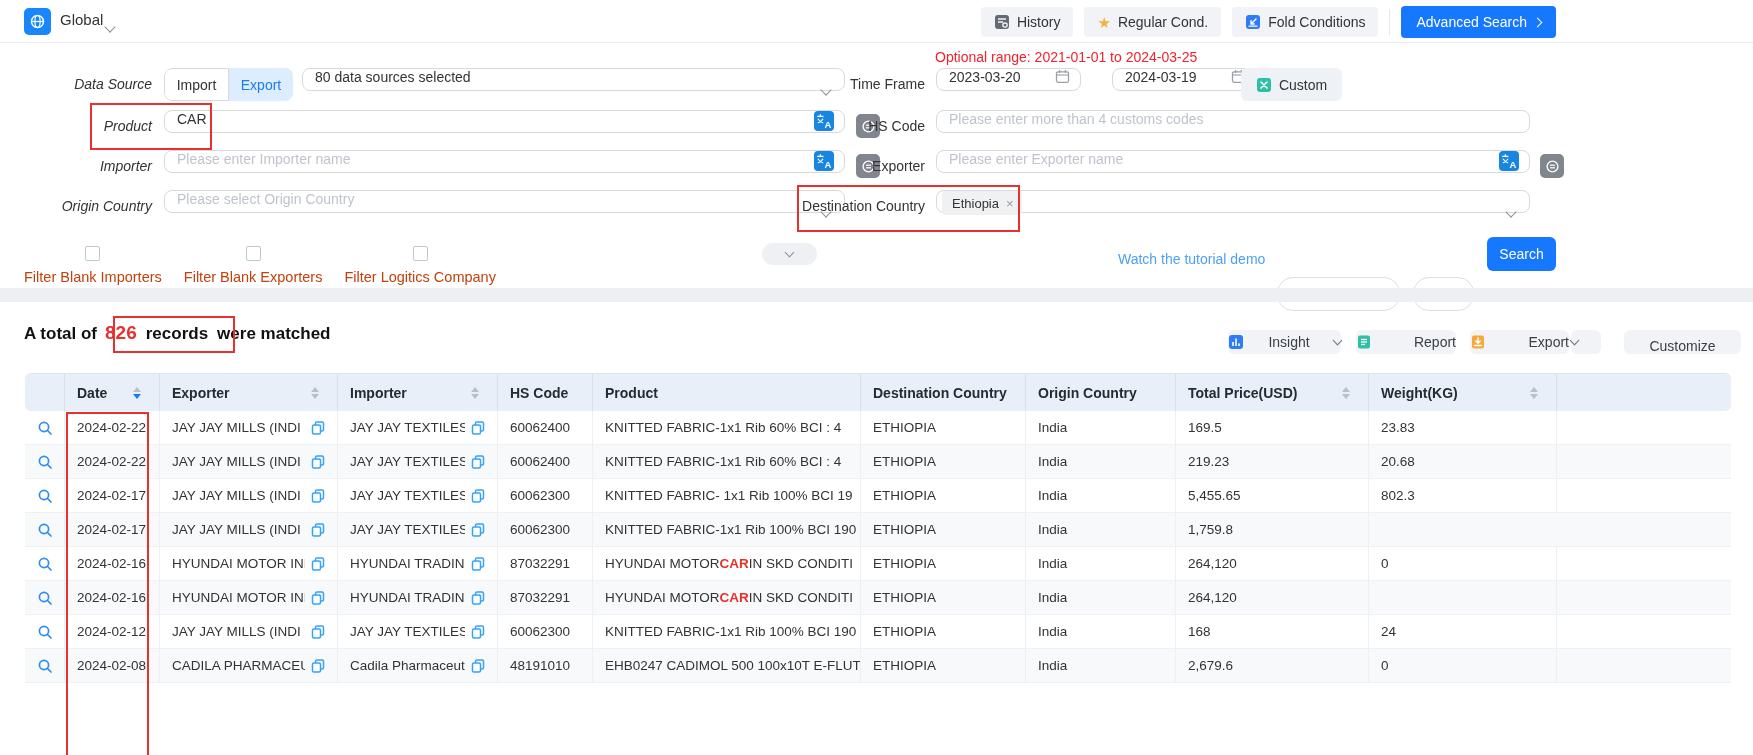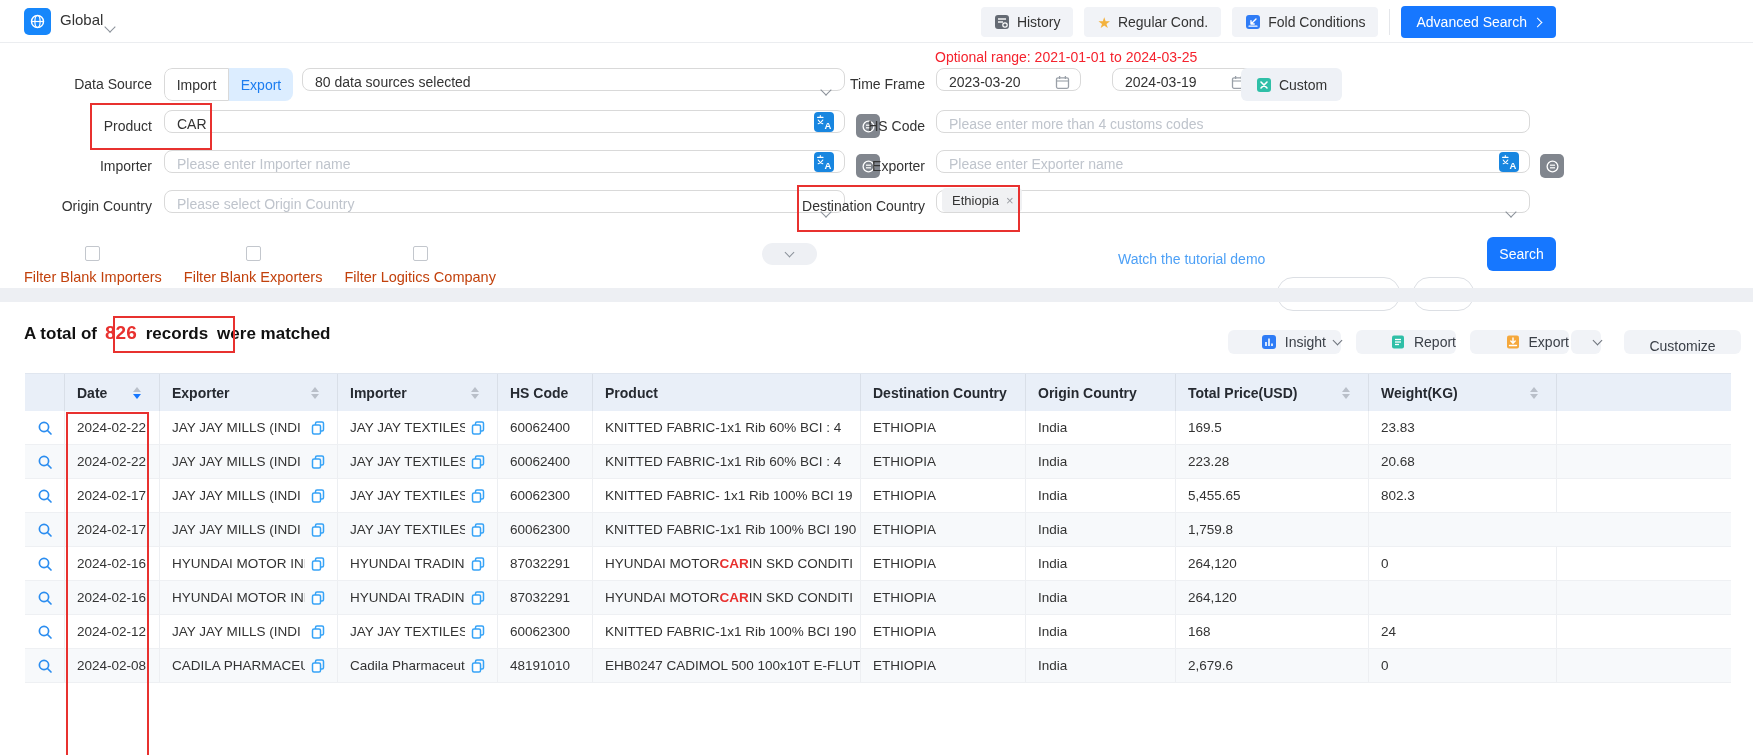--- a/index.html
+++ b/index.html
@@ -14,23 +14,23 @@
   .caret-down { display:inline-block; width:8px; height:8px; border-right:1.6px solid #8a9099; border-bottom:1.6px solid #8a9099; transform:rotate(45deg); }
   .tb-right { position:absolute; right:197px; top:6px; display:flex; align-items:center; gap:11px; }
   .tb-btn { height:30px; padding:0 13px; background:#f1f3f7; border-radius:4px; display:flex; align-items:center; gap:7px; font-size:14px; color:#333; cursor:pointer; }
   .tb-divider { width:1px; height:26px; background:#e4e6ea; }
   .tb-primary { height:30px; padding:16px 15px; background:#1677ff; border-radius:4px; display:flex; align-items:center; gap:7px; font-size:14px; color:#fff; cursor:pointer; }
   .chev-right { display:inline-block; width:7px; height:7px; border-right:1.8px solid #fff; border-top:1.8px solid #fff; transform:rotate(45deg); }
   .star { color:#f3b23e; font-size:15px; line-height:1; }
 
   
   .optional-range { position:absolute; left:935px; top:49px; font-size:14px; color:#f5222d; }
-  .f-label { position:absolute; width:152px; left:0; text-align:right; font-size:14px; color:#333; line-height:33px; }
+  .f-label { position:absolute; width:152px; left:0; text-align:right; font-size:14px; color:#333; line-height:33px;font-style:italic; }
   .f-label-r { position:absolute; width:180px; left:745px; text-align:right; font-size:14px; color:#333; line-height:33px; }
-  .inp { position:absolute; height:23px; border:1px solid #d9d9d9; border-radius:8px; background:#fff; display:flex; align-items:flex-end; padding:0 12px; font-size:14px; color:#333; }
+  .inp { position:absolute; height:23px; border:1px solid #d9d9d9; border-radius:8px; background:#fff; display:flex; align-items:flex-start; padding:0 12px; font-size:14px; color:#333; }
   .inp input { border:none; outline:none; flex:1; font:inherit; color:#333; background:transparent; min-width:0; }
   .inp input::placeholder { color:#bfc4cc; }
   .ph { color:#bfc4cc; }
   .sel-caret { position:absolute; right:14px; top:12px; }
   .toggle { position:absolute; left:164px; width:129px; height:33px; display:flex; border-radius:8px; overflow:hidden; }
   .tg-import { width:65px; background:#fff; border:1px solid #d9d9d9; border-radius:8px 0 0 8px; display:flex; align-items:center; justify-content:center; font-size:14px; color:#333; cursor:pointer; }
   .tg-export { width:64px; background:#dcedff; display:flex; align-items:center; justify-content:center; font-size:14px; color:#1c7df0; cursor:pointer; }
   .mini-btn { position:absolute; width:24px; height:24px; border-radius:5px; background:#81868e; display:flex; align-items:center; justify-content:center; cursor:pointer; }
   .custom-btn { position:absolute; left:1241px; width:101px; height:33px; background:#eef1f6; border-radius:6px; display:flex; align-items:center; justify-content:center; gap:7px; font-size:14px; color:#333; cursor:pointer; }
   .tag { display:flex; align-items:center; gap:7px; height:24px; padding:0 8px 0 10px; background:#f0f1f3; border-radius:4px; font-size:13px; color:#333; }
@@ -42,27 +42,27 @@
   .collapse-pill .caret-down { width:7px; height:7px; margin-top:-3px; }
   .link { position:absolute; left:1118px; top:251px; font-size:14px; color:#4da0f6; cursor:pointer; }
   .btn-plain { position:absolute; top:237px; height:34px; background:#fff; border:1px solid #dcdfe4; border-radius:16px; display:flex; align-items:center; justify-content:center; font-size:14px; color:#333; cursor:pointer;margin-top:40px; }
   .btn-search { position:absolute; left:1487px; top:237px; width:69px; height:34px; background:#1677ff; border:none; border-radius:6px; display:flex; align-items:center; justify-content:center; font-size:14px; color:#fff; cursor:pointer; }
   .section-gap { position:absolute; left:0; top:288px; width:1753px; height:14px; background:#edeff3; }
 
   
   .summary { position:absolute; left:24px; top:322px; font-size:17px; font-weight:bold; color:#111; display:flex; align-items:baseline; }
   .summary .count { color:#e8312f; font-size:19px; margin:0 9px 0 8px; }
   .summary .records { margin-right:9px; }
-  .r-btn { position:absolute; top:330px; height:24px; background:#f1f3f7; border-radius:6px; display:flex; align-items:center; justify-content:flex-end; gap:8px; font-size:14px; color:#3a3f47; cursor:pointer; }
+  .r-btn { position:absolute; top:330px; height:24px; background:#f1f3f7; border-radius:6px; display:flex; align-items:center; justify-content:space-between; gap:8px; font-size:14px; color:#3a3f47; cursor:pointer; }
   .r-btn .caret-down { width:7px; height:7px; margin-top:-3px; border-color:#6d737c; }
 
   
   .tablewrap { position:absolute; left:25px; top:373px; width:1706px; }
   .thead, .tr { display:grid; grid-template-columns:40px 95px 178px 160px 95px 268px 165px 150px 193px 188px 1fr; }
-  .thead { height:38px; background:#e9eff8; border-top:1px solid #e0e6ef; }
+  .thead { height:38px; background:#e9eff8; border-top:1px solid #e0e6ef;border-radius:6px; }
   .th { display:flex; align-items:center; justify-content:space-between; padding:0 18px 0 12px; font-size:14px; font-weight:bold; color:#262a31; border-right:1px solid #d9dfe8; white-space:nowrap; overflow:hidden; }
   .th:last-child { border-right:none; }
   .tr { height:34px; background:#fff; border-bottom:1px solid #eef0f3; }
   .tr:nth-child(even) { background:#f7f9fb; }
   .td { display:flex; align-items:center; padding:0 10px 0 12px; font-size:13.5px; color:#333; border-right:1px solid #edeff2; white-space:nowrap; overflow:hidden; }
   .td:last-child { border-right:none; }
   .td-icon { justify-content:center; padding:0; cursor:pointer; }
   .td-co { justify-content:space-between; gap:6px; }
   .td-co .co-name { overflow:hidden; text-overflow:clip; }
   .copy { flex:0 0 auto; margin-right:2px; cursor:pointer; display:flex; }
@@ -422,21 +422,21 @@
                 <rect x="1.5" y="4" width="8" height="9" rx="1.5" fill="#fff" stroke="#36a3f7" stroke-width="1.5"></rect>
               </svg>
             </span>
           </div>
           <div class="td">60062400</div>
           <div class="td">
             <span>KNITTED FABRIC-1x1 Rib 60% BCI : 4</span>
           </div>
           <div class="td">ETHIOPIA</div>
           <div class="td">India</div>
-          <div class="td">223.28</div>
+          <div class="td">219.23</div>
           <div class="td">20.68</div>
           <div class="td"></div>
         </div>
         <div class="tr">
           <div class="td td-icon">
             <svg width="16" height="16" viewBox="0 0 16 16">
               <circle cx="7" cy="7" r="4.6" fill="none" stroke="#2b8df0" stroke-width="1.7"></circle>
               <line x1="10.5" y1="10.5" x2="14" y2="14" stroke="#2b8df0" stroke-width="1.7" stroke-linecap="round"></line>
             </svg>
           </div>

